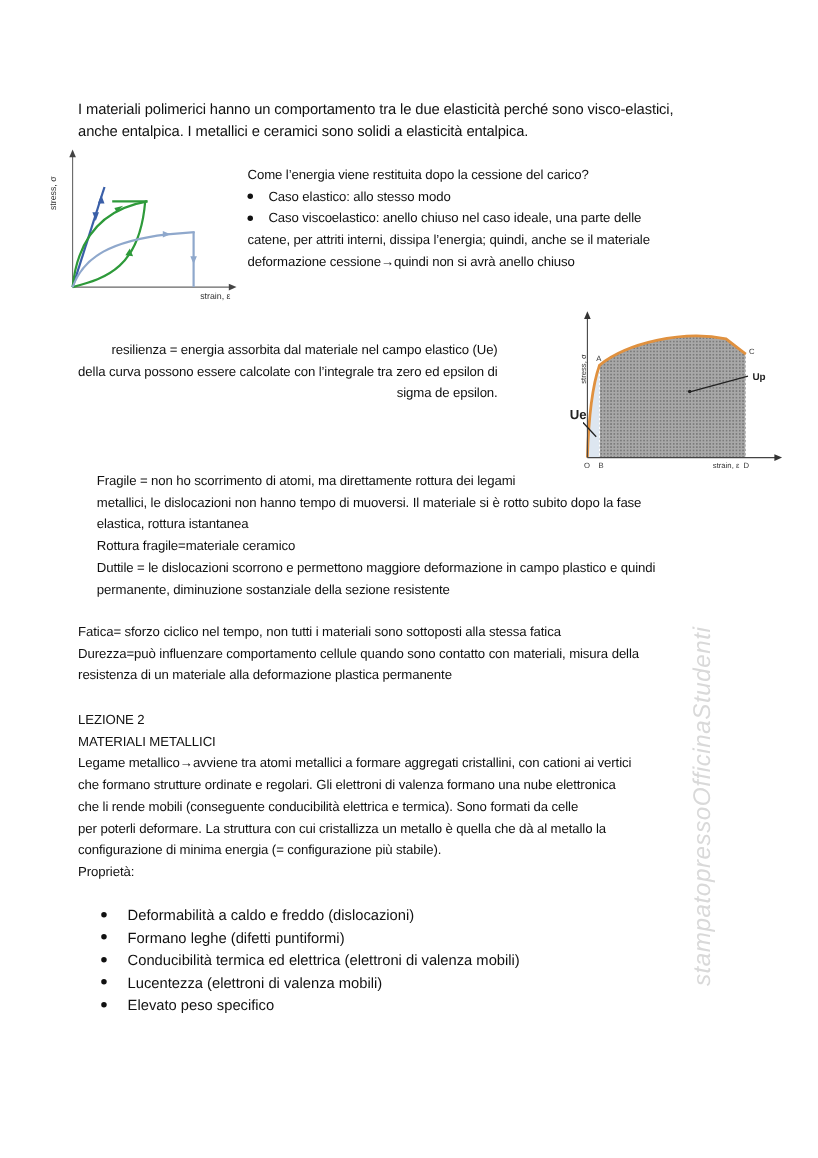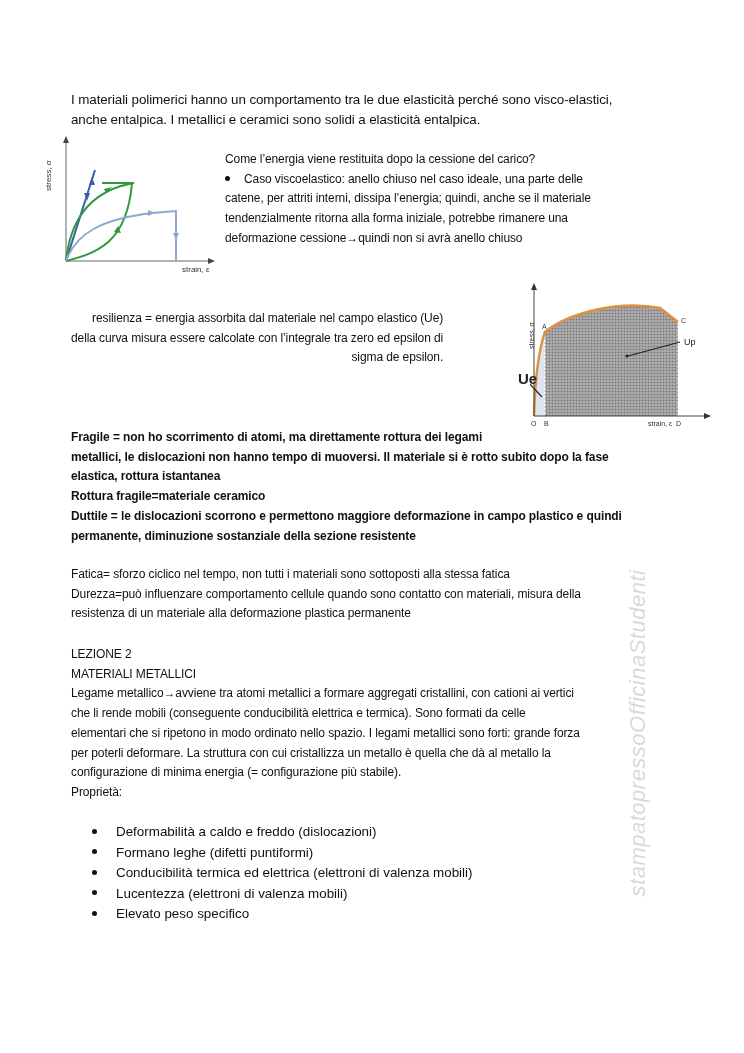--- a/index.html
+++ b/index.html
@@ -62,30 +62,32 @@
       <line x1="134" y1="78" x2="134" y2="128" stroke="#8fa8cc" stroke-width="2"></line>
       <polygon points="131,100 134,107 137,100" fill="#8fa8cc"></polygon>
     </svg>
     <div style="position:absolute; left:2px; top:22px; font-size:8px; color:#333; transform:rotate(-90deg); transform-origin:left top; top:58px; white-space:nowrap;">stress, σ</div>
     <div style="position:absolute; left:140px; top:132px; font-size:8px; color:#333; white-space:nowrap;">strain, ε</div>
   </div>
 
   <div class="block" style="left:225px; top:150px;">
     <div>Come l’energia viene restituita dopo la cessione del carico?</div>
     <div class="bullet-row">
+      <span class="bullet-dot"></span><span>Caso elastico: allo stesso modo</span>
+    </div>
+    <div class="bullet-row">
       <span class="bullet-dot"></span><span>Caso viscoelastico: anello chiuso nel caso ideale, una parte delle</span>
     </div>
     <div>catene, per attriti interni, dissipa l’energia; quindi, anche se il materiale</div>
-    <div>tendenzialmente ritorna alla forma iniziale, potrebbe rimanere una</div>
     <div>deformazione cessione→quindi non si avrà anello chiuso</div>
   </div>
 
   <div class="block" style="left:71px; top:309px;text-align:right;">
     <div>resilienza = energia assorbita dal materiale nel campo elastico (Ue)</div>
-    <div>della curva misura essere calcolate con l’integrale tra zero ed epsilon di</div>
+    <div>della curva possono essere calcolate con l’integrale tra zero ed epsilon di</div>
     <div>sigma de epsilon.</div>
   </div>
 
   <div class="figure" style="left:530px; top:282px; width:190px; height:150px;">
     <svg width="190" height="150" viewBox="0 0 190 150" xmlns="http://www.w3.org/2000/svg">
       <defs>
         <pattern id="dots" width="3" height="3" patternUnits="userSpaceOnUse">
           <rect width="3" height="3" fill="#a8a8a8"></rect>
           <circle cx="1.5" cy="1.5" r="0.8" fill="#707070"></circle>
         </pattern>
@@ -109,45 +111,45 @@
       <line x1="98" y1="74" x2="150" y2="60" stroke="#222" stroke-width="1.2"></line>
       <circle cx="97" cy="74" r="1.6" fill="#222"></circle>
     </svg>
     <div style="position:absolute; left:-12px; top:50px; font-size:7px; color:#333; transform:rotate(-90deg); white-space:nowrap;">stress, σ</div>
     <div style="position:absolute; left:118px; top:138px; font-size:7px; color:#333; white-space:nowrap;">strain, ε</div>
     <div style="position:absolute; left:1px; top:138px; font-size:7px; color:#333;">O</div>
     <div style="position:absolute; left:14px; top:138px; font-size:7px; color:#333;">B</div>
     <div style="position:absolute; left:146px; top:138px; font-size:7px; color:#333;">D</div>
     <div style="position:absolute; left:12px; top:41px; font-size:7px; color:#333;">A</div>
     <div style="position:absolute; left:151px; top:35px; font-size:7px; color:#333;">C</div>
-    <div style="position:absolute; left:-12px; top:88px; font-size:15px; font-weight:bold; color:#222;">Ue</div>
-    <div style="position:absolute; left:154px; top:55px; font-size:9px; font-weight:normal; color:#222;">Up</div>
+    <div style="position:absolute; left:-12px; top:88px; font-size:12px; font-weight:bold; color:#222;">Ue</div>
+    <div style="position:absolute; left:154px; top:55px; font-size:9px; font-weight:bold; color:#222;">Up</div>
   </div>
 
-  <div class="block" style="left:71px; top:428px;font-weight:bold;">
+  <div class="block" style="left:88px; top:428px;">
     <div>Fragile = non ho scorrimento di atomi, ma direttamente rottura dei legami</div>
     <div>metallici, le dislocazioni non hanno tempo di muoversi. Il materiale si è rotto subito dopo la fase</div>
     <div>elastica, rottura istantanea</div>
     <div>Rottura fragile=materiale ceramico</div>
     <div>Duttile = le dislocazioni scorrono e permettono maggiore deformazione in campo plastico e quindi</div>
     <div>permanente, diminuzione sostanziale della sezione resistente</div>
   </div>
 
   <div class="block" style="left:71px; top:565px;">
     <div>Fatica= sforzo ciclico nel tempo, non tutti i materiali sono sottoposti alla stessa fatica</div>
     <div>Durezza=può influenzare comportamento cellule quando sono contatto con materiali, misura della</div>
     <div>resistenza di un materiale alla deformazione plastica permanente</div>
   </div>
 
   <div class="block" style="left:71px; top:645px;">
     <div>LEZIONE 2</div>
     <div>MATERIALI METALLICI</div>
     <div>Legame metallico→avviene tra atomi metallici a formare aggregati cristallini, con cationi ai vertici</div>
+    <div>che formano strutture ordinate e regolari. Gli elettroni di valenza formano una nube elettronica</div>
     <div>che li rende mobili (conseguente conducibilità elettrica e termica). Sono formati da celle</div>
-    <div>elementari che si ripetono in modo ordinato nello spazio. I legami metallici sono forti: grande forza</div>
     <div>per poterli deformare. La struttura con cui cristallizza un metallo è quella che dà al metallo la</div>
     <div>configurazione di minima energia (= configurazione più stabile).</div>
     <div>Proprietà:</div>
   </div>
 
   <div class="props">
     <div class="bullet-row"><span class="bullet-dot"></span><span>Deformabilità a caldo e freddo (dislocazioni)</span></div>
     <div class="bullet-row"><span class="bullet-dot"></span><span>Formano leghe (difetti puntiformi)</span></div>
     <div class="bullet-row"><span class="bullet-dot"></span><span>Conducibilità termica ed elettrica (elettroni di valenza mobili)</span></div>
     <div class="bullet-row"><span class="bullet-dot"></span><span>Lucentezza (elettroni di valenza mobili)</span></div>

